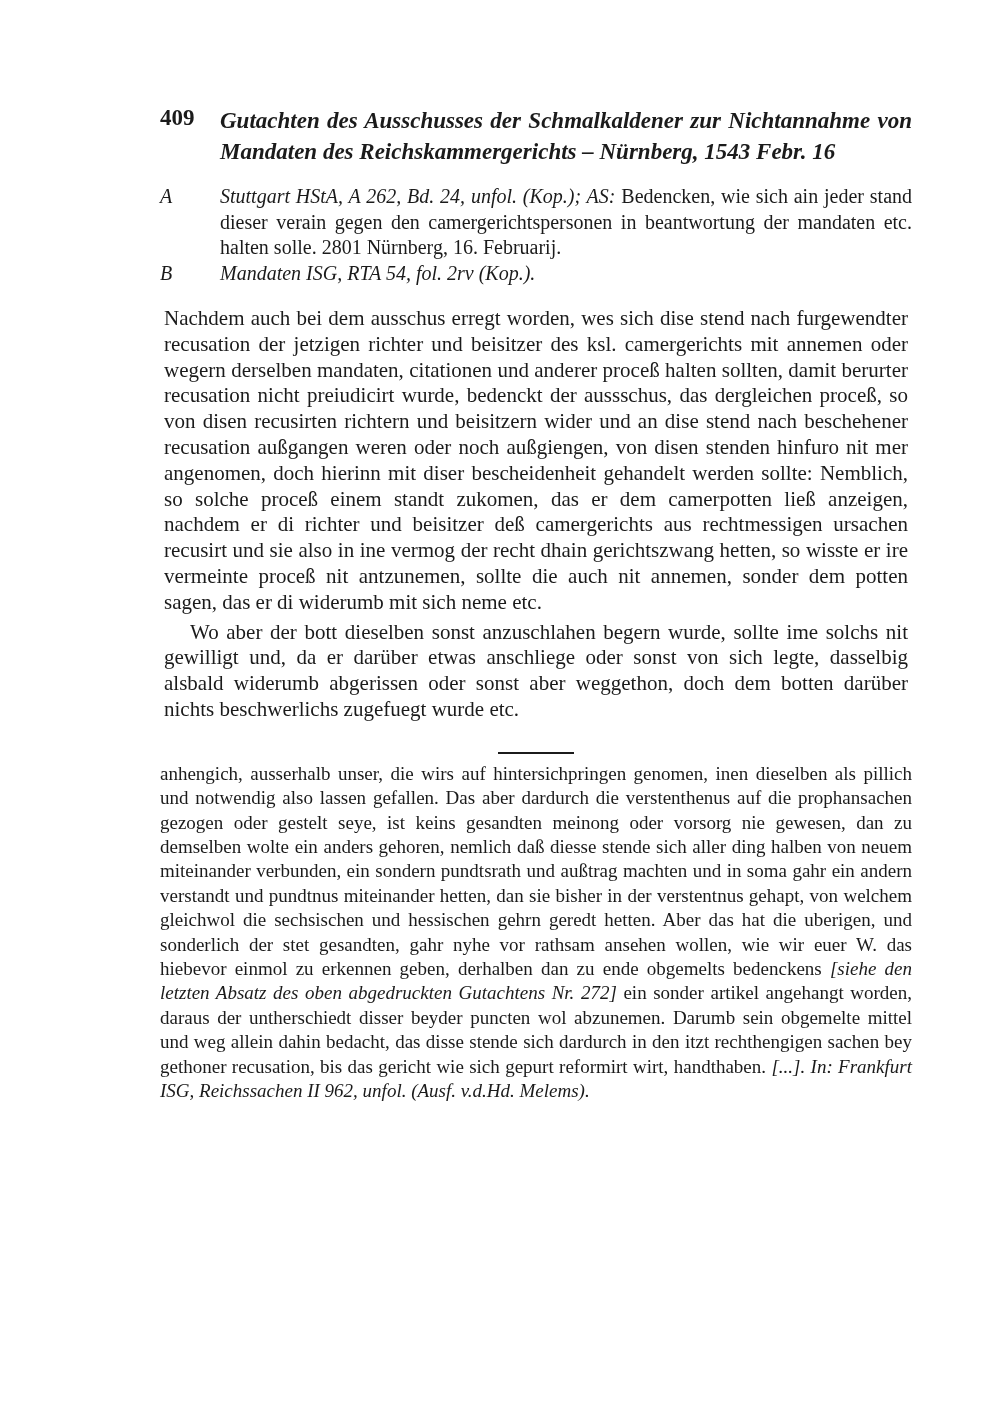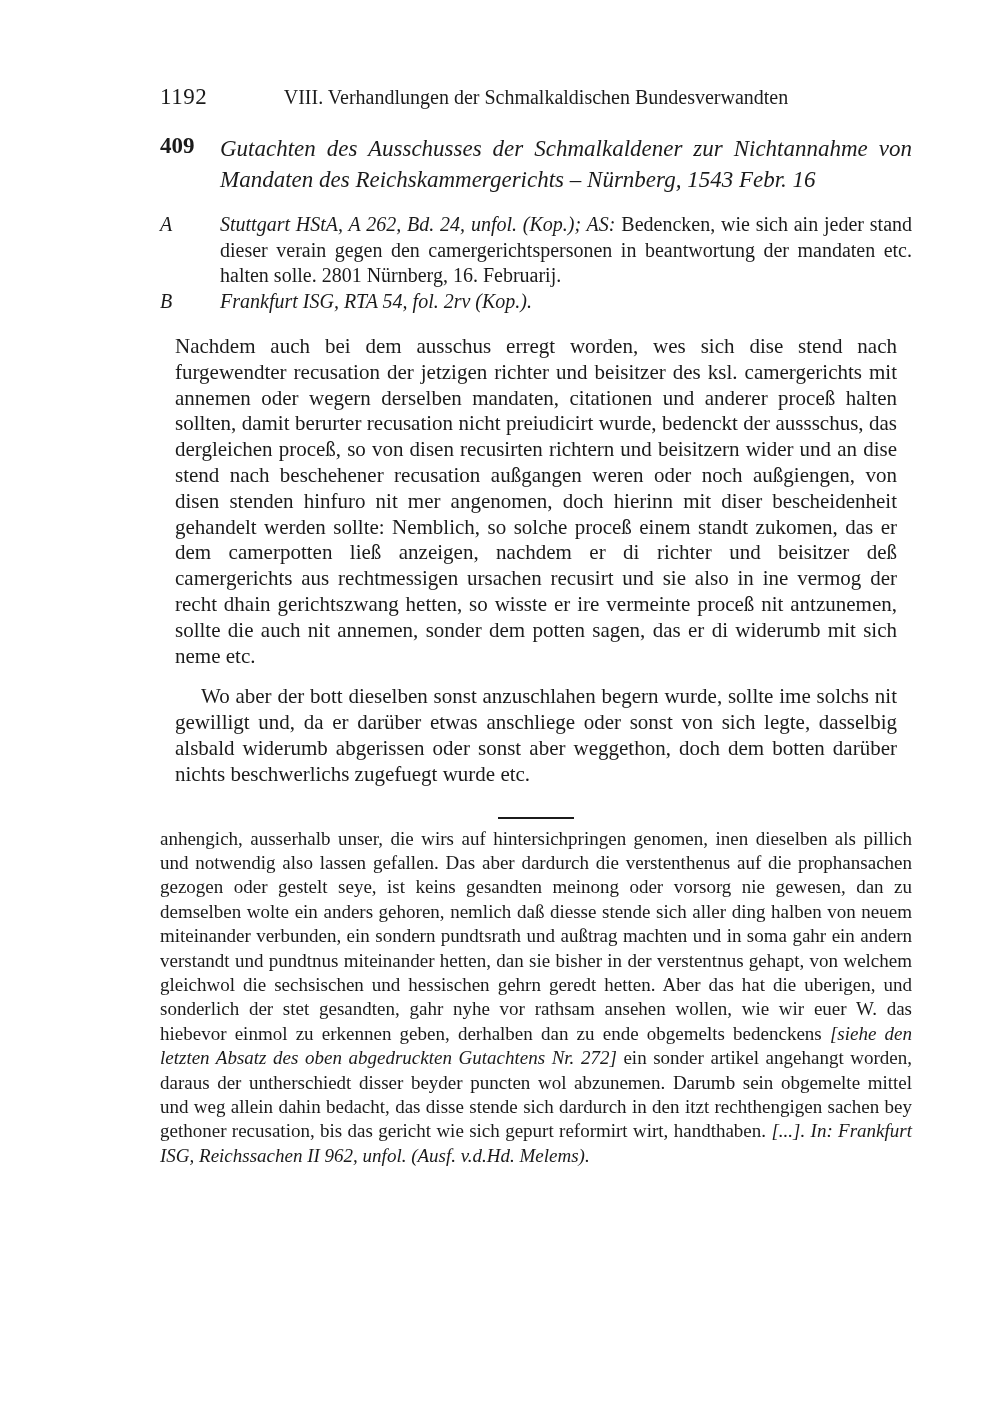--- a/index.html
+++ b/index.html
@@ -46,21 +46,21 @@
     grid-template-columns: 60px 1fr;
     align-items: start;
   }
   .doc-number {
     font-size: 23px;
     font-weight: bold;
   }
   .doc-title {
     margin: 0;
     font-size: 23px;
-    font-weight: normal;
+    font-weight: bold;
     font-style: italic;
     line-height: 31px;
     text-align: justify;
   }
   
   .source-list {
     margin-top: 17px;
   }
   .source-row {
     display: grid;
@@ -77,21 +77,21 @@
     font-size: 20px;
     line-height: 25.5px;
     text-align: justify;
   }
   .it { font-style: italic; font-family: Liberation Serif, serif; }
   
   .doc-body {
     margin-top: 20px;
   }
   .doc-body p {
-    margin: 15px;
+    margin: 4px;
     font-size: 21px;
     line-height: 25.8px;
     text-align: justify;
   }
   .doc-body p.indent {
     text-indent: 26px;
   }
   
   .footnote-rule {
     margin-top: 29px;
@@ -107,38 +107,34 @@
     font-size: 19px;
     line-height: 24.4px;
     text-align: justify;
   }
 </style>
 </head>
 <body>
 
 <div class="content">
 
-  <header class="running-header">
-    <span class="page-number">1192</span>
-    <span class="chapter-title">VIII. Verhandlungen der Schmalkaldischen Bundesverwandten</span>
-  </header>
 
   <section class="doc-heading">
     <span class="doc-number">409</span>
     <h1 class="doc-title">Gutachten des Ausschusses der Schmalkaldener zur Nichtannahme von Mandaten des Reichskammergerichts – Nürnberg, 1543 Febr. 16</h1>
   </section>
 
   <section class="source-list">
     <div class="source-row">
       <span class="source-label">A</span>
       <p class="source-text"><span class="it">Stuttgart HStA, A 262, Bd. 24, unfol. (Kop.); AS:</span><span> Bedencken, wie sich ain jeder stand dieser verain gegen den camergerichtspersonen in beantwortung der mandaten etc. halten solle. 2801 Nürnberg, 16. Februarij.</span></p>
     </div>
     <div class="source-row">
       <span class="source-label">B</span>
-      <p class="source-text"><span class="it">Frankfurt ISG, RTA 54, fol. 2rv (Kop.).</span></p>
+      <p class="source-text"><span class="it">Mandaten ISG, RTA 54, fol. 2rv (Kop.).</span></p>
     </div>
   </section>
 
   <main class="doc-body">
     <p>Nachdem auch bei dem ausschus erregt worden, wes sich dise stend nach furgewendter recusation der jetzigen richter und beisitzer des ksl. camergerichts mit annemen oder wegern derselben mandaten, citationen und anderer proceß halten sollten, damit berurter recusation nicht preiudicirt wurde, bedenckt der aussschus, das dergleichen proceß, so von disen recusirten richtern und beisitzern wider und an dise stend nach beschehener recusation außgangen weren oder noch außgiengen, von disen stenden hinfuro nit mer angenomen, doch hierinn mit diser bescheidenheit gehandelt werden sollte: Nemblich, so solche proceß einem standt zukomen, das er dem camerpotten ließ anzeigen, nachdem er di richter und beisitzer deß camergerichts aus rechtmessigen ursachen recusirt und sie also in ine vermog der recht dhain gerichtszwang hetten, so wisste er ire vermeinte proceß nit antzunemen, sollte die auch nit annemen, sonder dem potten sagen, das er di widerumb mit sich neme etc.</p>
     <p class="indent">Wo aber der bott dieselben sonst anzuschlahen begern wurde, sollte ime solchs nit gewilligt und, da er darüber etwas anschliege oder sonst von sich legte, dasselbig alsbald widerumb abgerissen oder sonst aber weggethon, doch dem botten darüber nichts beschwerlichs zugefuegt wurde etc.</p>
   </main>
 
   <hr class="footnote-rule">
 

